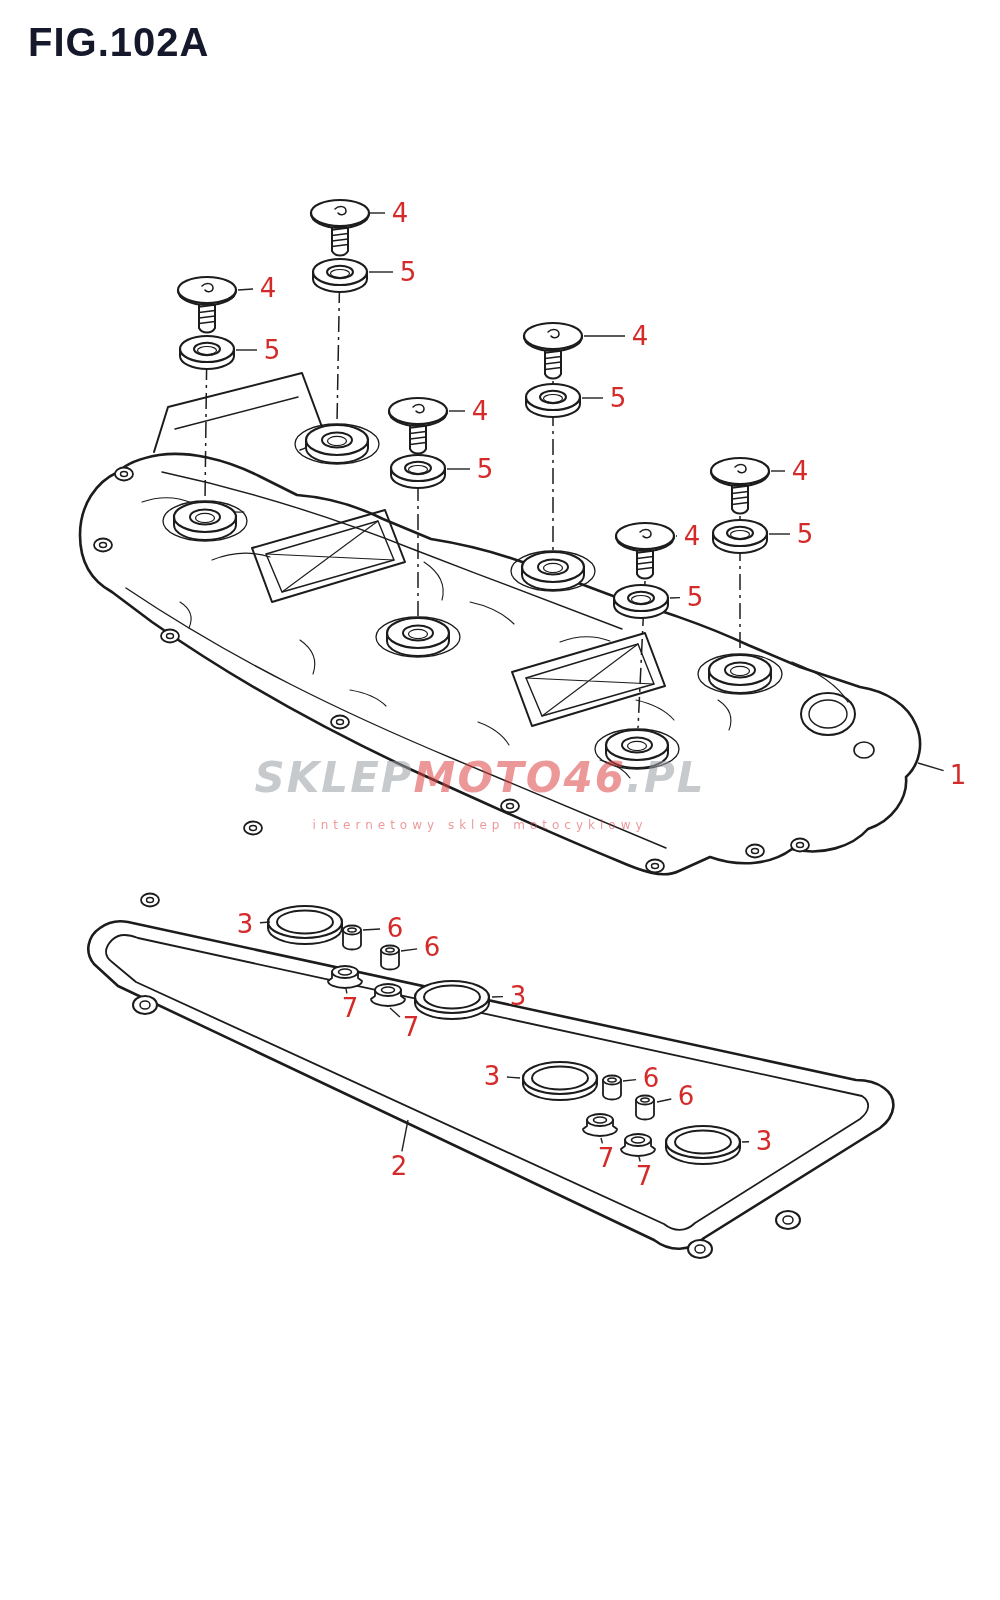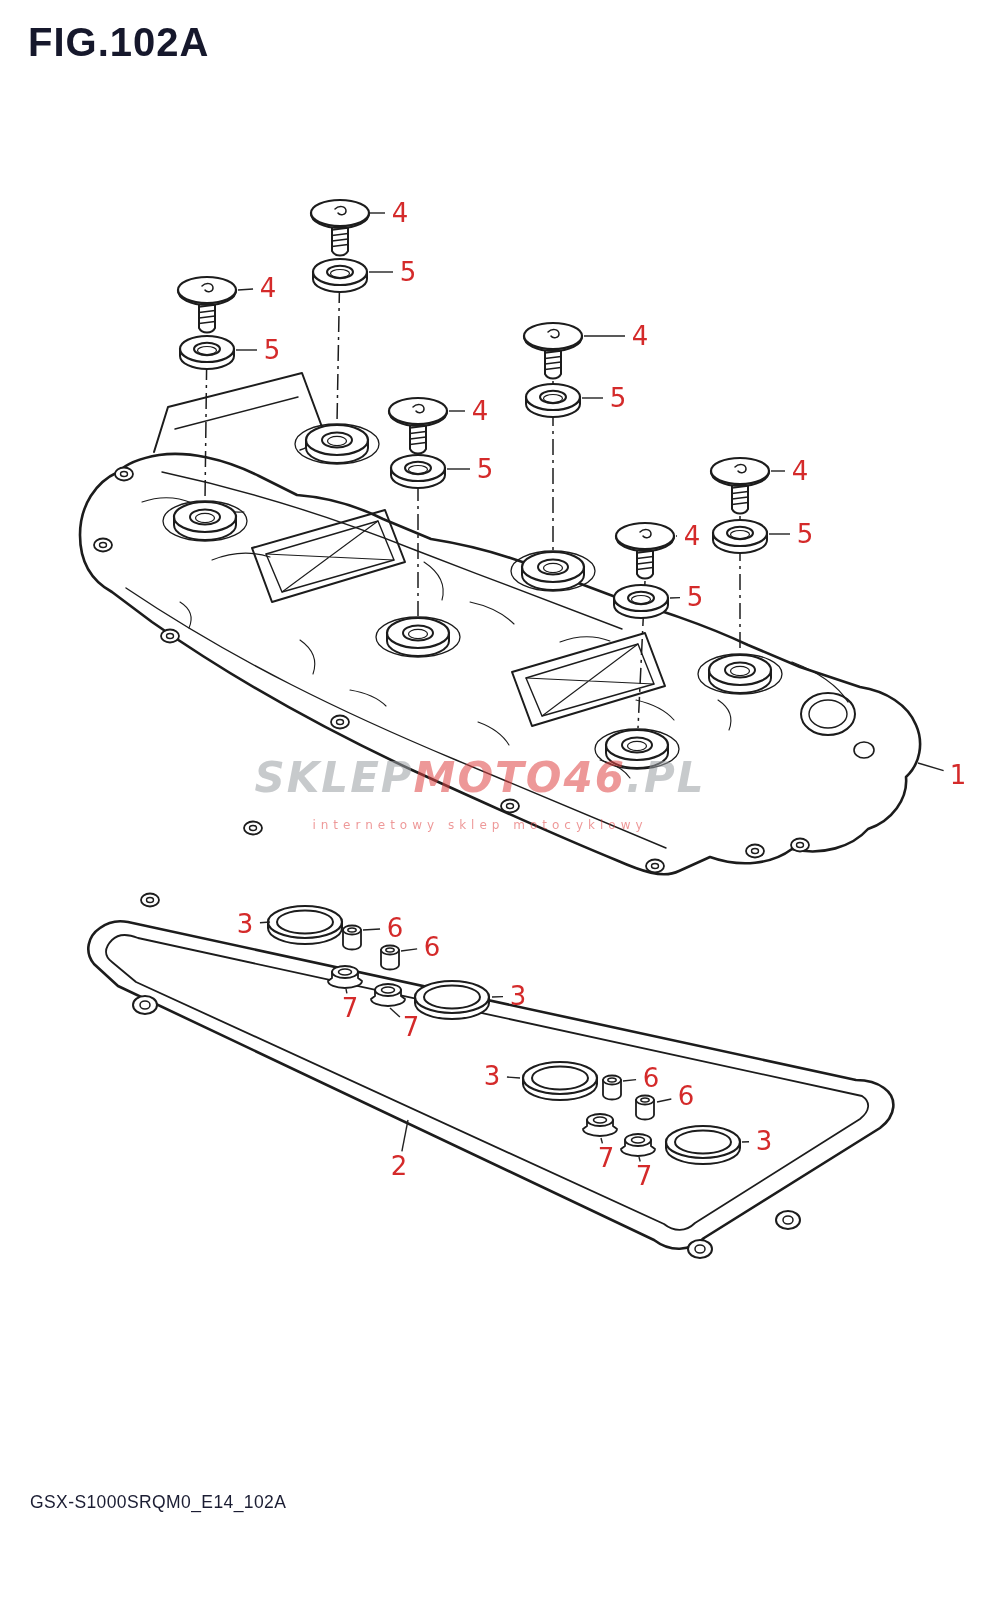--- a/index.html
+++ b/index.html
@@ -288,16 +288,15 @@
       <div class="callout" style="left: 492px; top: 1076px;">3</div>
       <div class="callout" style="left: 651px; top: 1078px;">6</div>
       <div class="callout" style="left: 686px; top: 1096px;">6</div>
       <div class="callout" style="left: 606px; top: 1158px;">7</div>
       <div class="callout" style="left: 644px; top: 1176px;">7</div>
       <div class="callout" style="left: 764px; top: 1141px;">3</div>
       <div class="callout" style="left: 399px; top: 1166px;">2</div>
     </div>
 
   <div id="footer">
-    <div>GSX-S1000SRQM0_E14_102A</div>
   </div>
 
 </div>
 
 </body></html>

